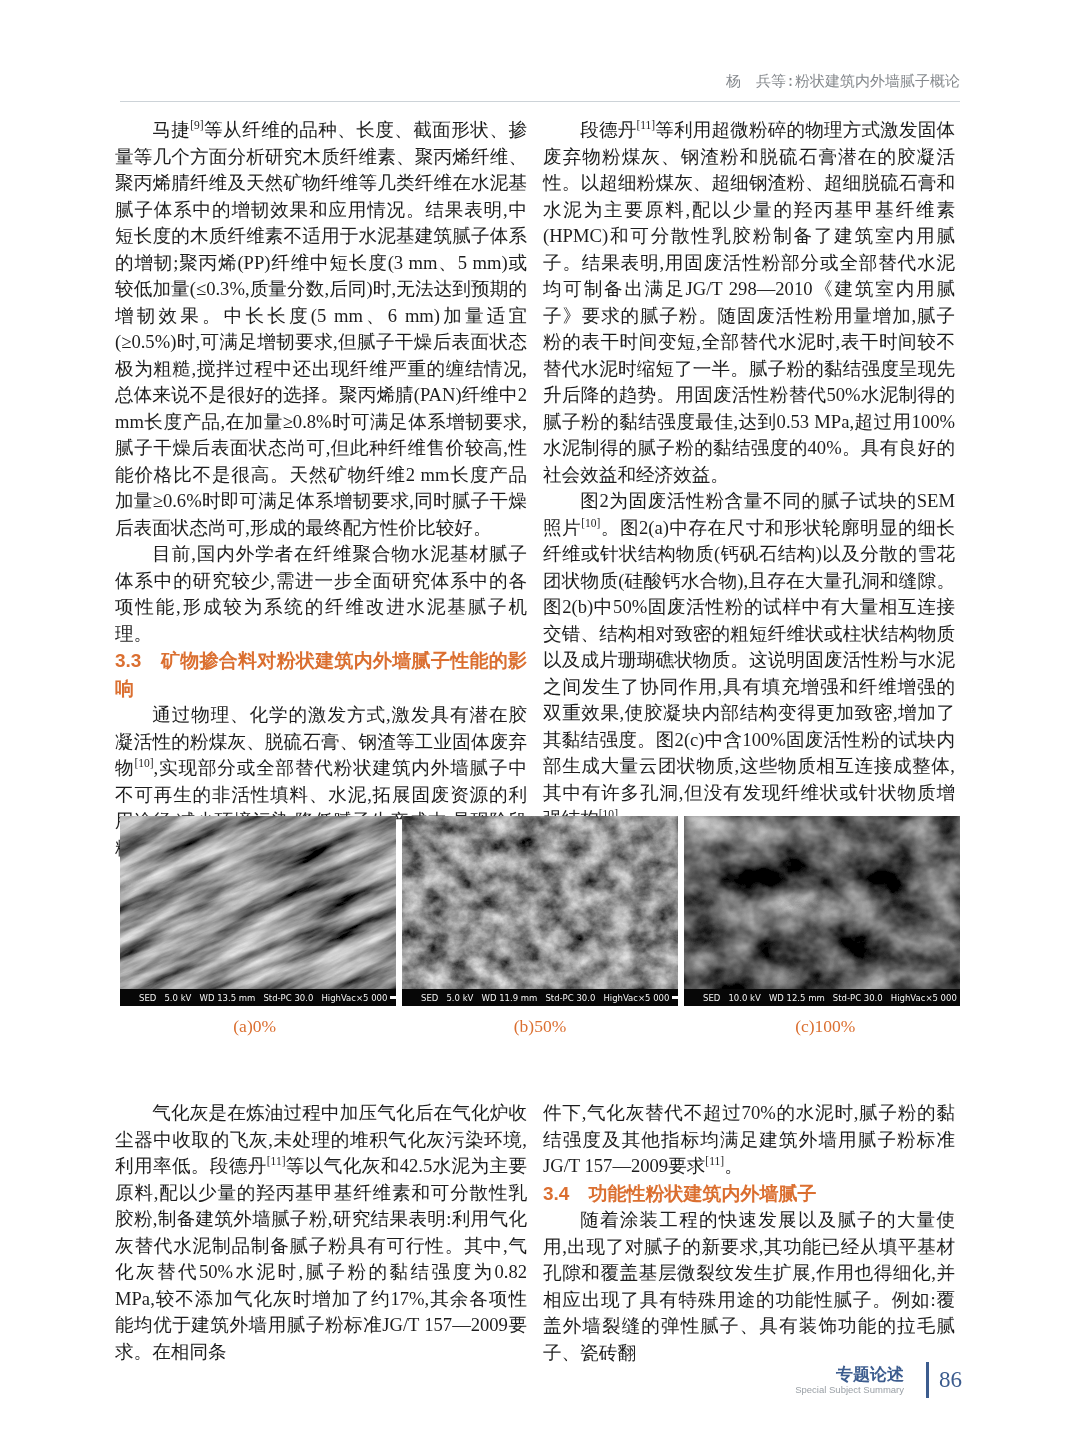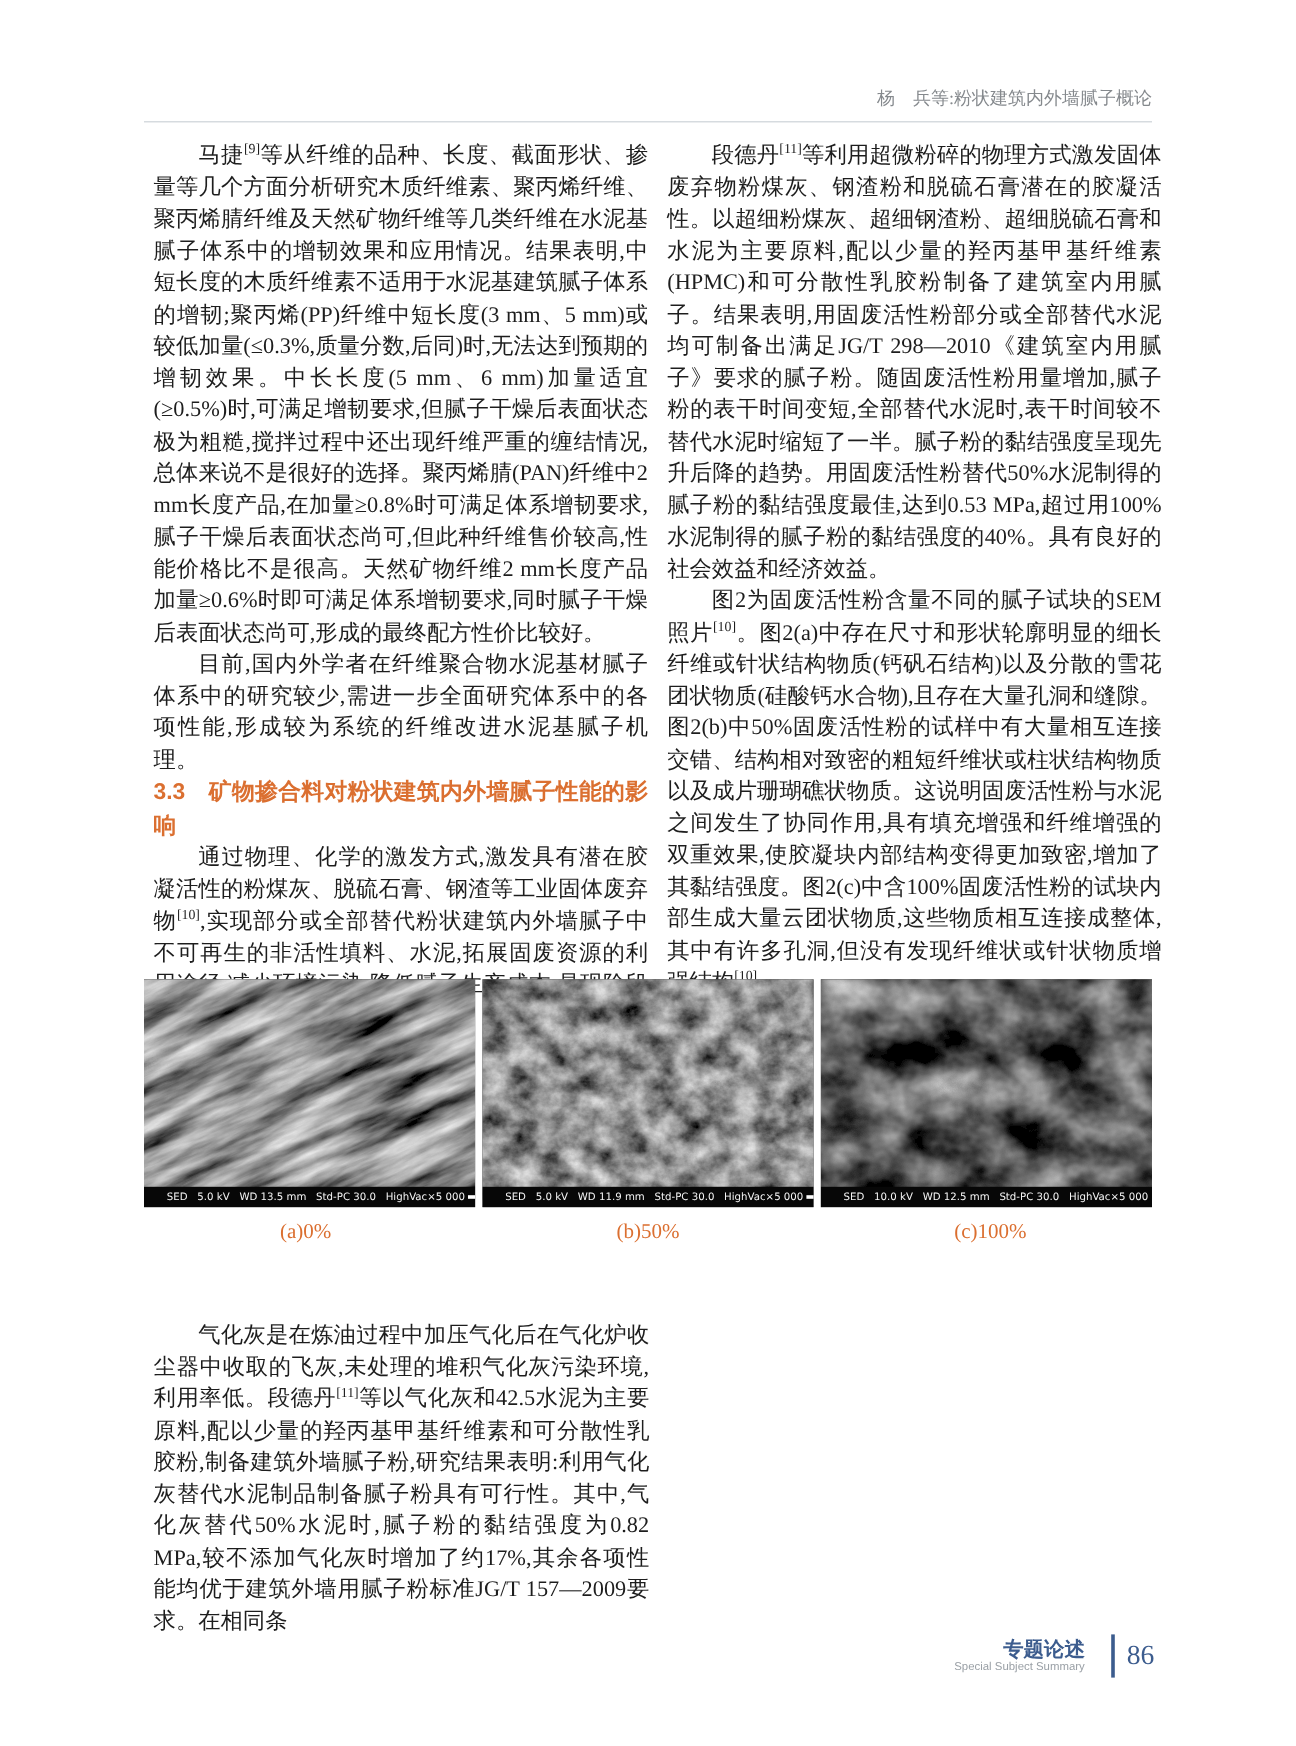--- a/index.html
+++ b/index.html
@@ -4,24 +4,24 @@
 <style>
   html,body{margin:0;padding:0;background:#ffffff;}
   .page{
     position:relative;width:1080px;height:1455px;background:#ffffff;overflow:hidden;
     font-family:"Liberation Serif","DejaVu Serif",serif;color:#1d1d1d;
     --accent:#db6f30;--footer-blue:#3c5c8e;--rule:#cdd3d8;--head-gray:#85898d;
   }
   
   .header{position:absolute;left:120px;width:840px;top:70px;height:31px;
     border-bottom:1.5px solid var(--rule);text-align:right;}
-  .running-title{font-family:Liberation Serif, serif;
+  .running-title{font-family:Liberation Mono, monospace;
     font-size:15px;color:var(--head-gray);line-height:26px;white-space:pre-wrap;}
   
-  .cols{position:absolute;left:128px;width:840px;display:flex;gap:16px;}
+  .cols{position:absolute;left:115px;width:840px;display:flex;gap:16px;}
   .cols-top{top:117px;}
   .cols-bottom{top:1100px;}
   .col{width:413px;text-align:justify;font-size:18.6px;line-height:26.5px;}
   .para{margin:0;text-indent:2em;}
   .para.noindent{text-indent:0;}
   .sec-heading{font-family:"Liberation Sans","DejaVu Sans",sans-serif;font-weight:bold;
     color:var(--accent);font-size:19px;line-height:27.5px;white-space:pre-wrap;}
   sup{font-size:0.62em;vertical-align:super;line-height:0;}
   
   .figure{position:absolute;left:120px;top:816px;width:840px;margin:0;}
@@ -150,20 +150,25 @@
       <span class="sem-label">(b)50%</span>
       <span class="sem-label">(c)100%</span>
     </div>
 
   </figure>
 
   <div class="cols cols-bottom">
     <div class="col">
         <p class="para">气化灰是在炼油过程中加压气化后在气化炉收尘器中收取的飞灰,未处理的堆积气化灰污染环境,利用率低。段德丹<sup>[11]</sup>等以气化灰和42.5水泥为主要原料,配以少量的羟丙基甲基纤维素和可分散性乳胶粉,制备建筑外墙腻子粉,研究结果表明:利用气化灰替代水泥制品制备腻子粉具有可行性。其中,气化灰替代50%水泥时,腻子粉的黏结强度为0.82 MPa,较不添加气化灰时增加了约17%,其余各项性能均优于建筑外墙用腻子粉标准JG/T 157—2009要求。在相同条</p>
       </div>
+    <div class="col">
+        <p class="para noindent">件下,气化灰替代不超过70%的水泥时,腻子粉的黏结强度及其他指标均满足建筑外墙用腻子粉标准JG/T 157—2009要求<sup>[11]</sup>。</p>
+        <div class="sec-heading">3.4　功能性粉状建筑内外墙腻子</div>
+        <p class="para">随着涂装工程的快速发展以及腻子的大量使用,出现了对腻子的新要求,其功能已经从填平基材孔隙和覆盖基层微裂纹发生扩展,作用也得细化,并相应出现了具有特殊用途的功能性腻子。例如:覆盖外墙裂缝的弹性腻子、具有装饰功能的拉毛腻子、瓷砖翻</p>
+      </div>
   </div>
 
   <div class="footer">
     <div class="footer-text">
       <div class="footer-zh">专题论述</div>
       <div class="footer-en">Special Subject Summary</div>
     </div>
     <div class="footer-bar"></div>
     <div class="footer-page">86</div>
   </div>

